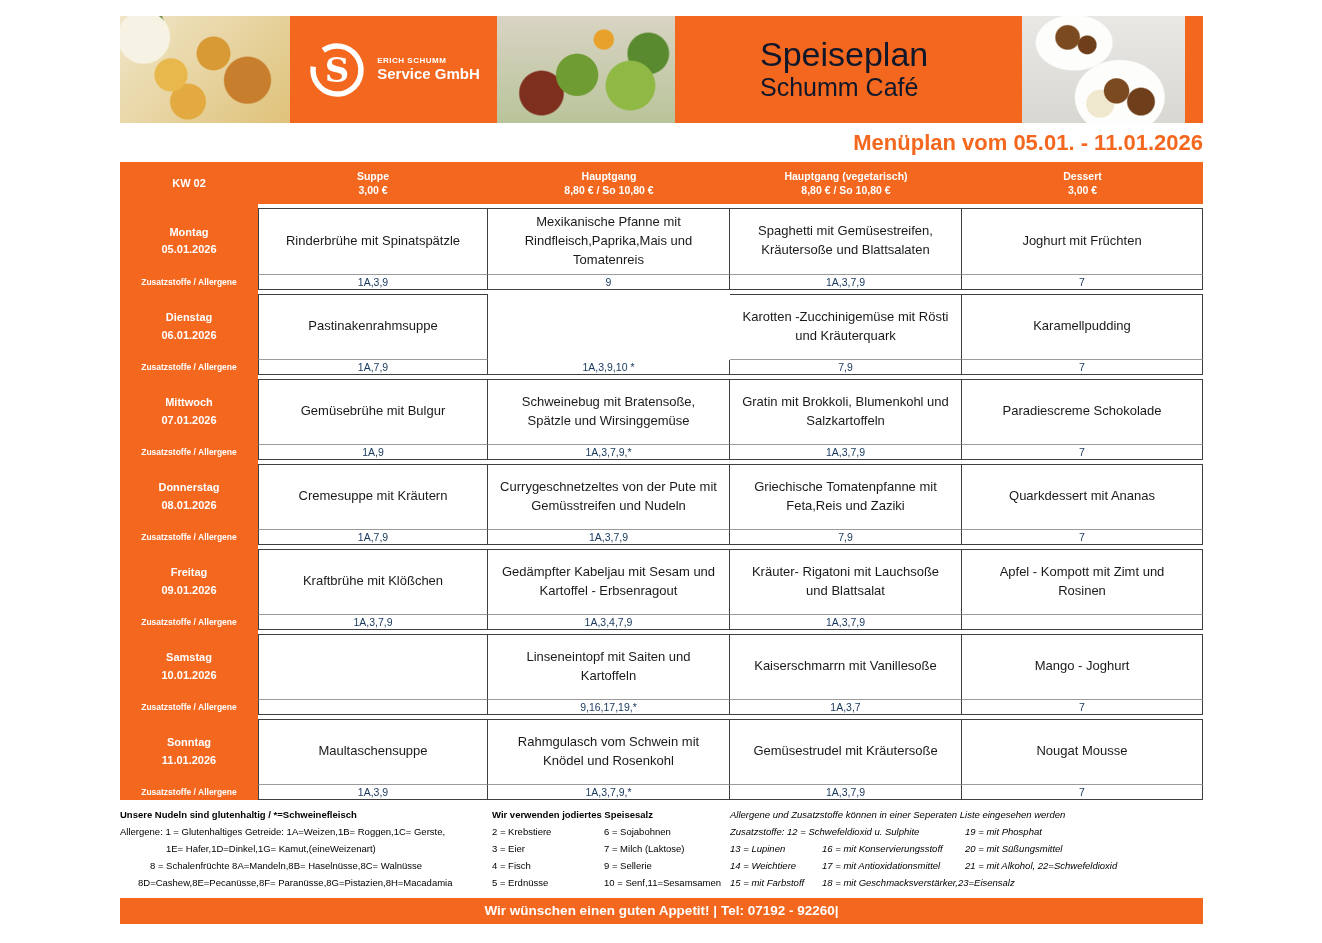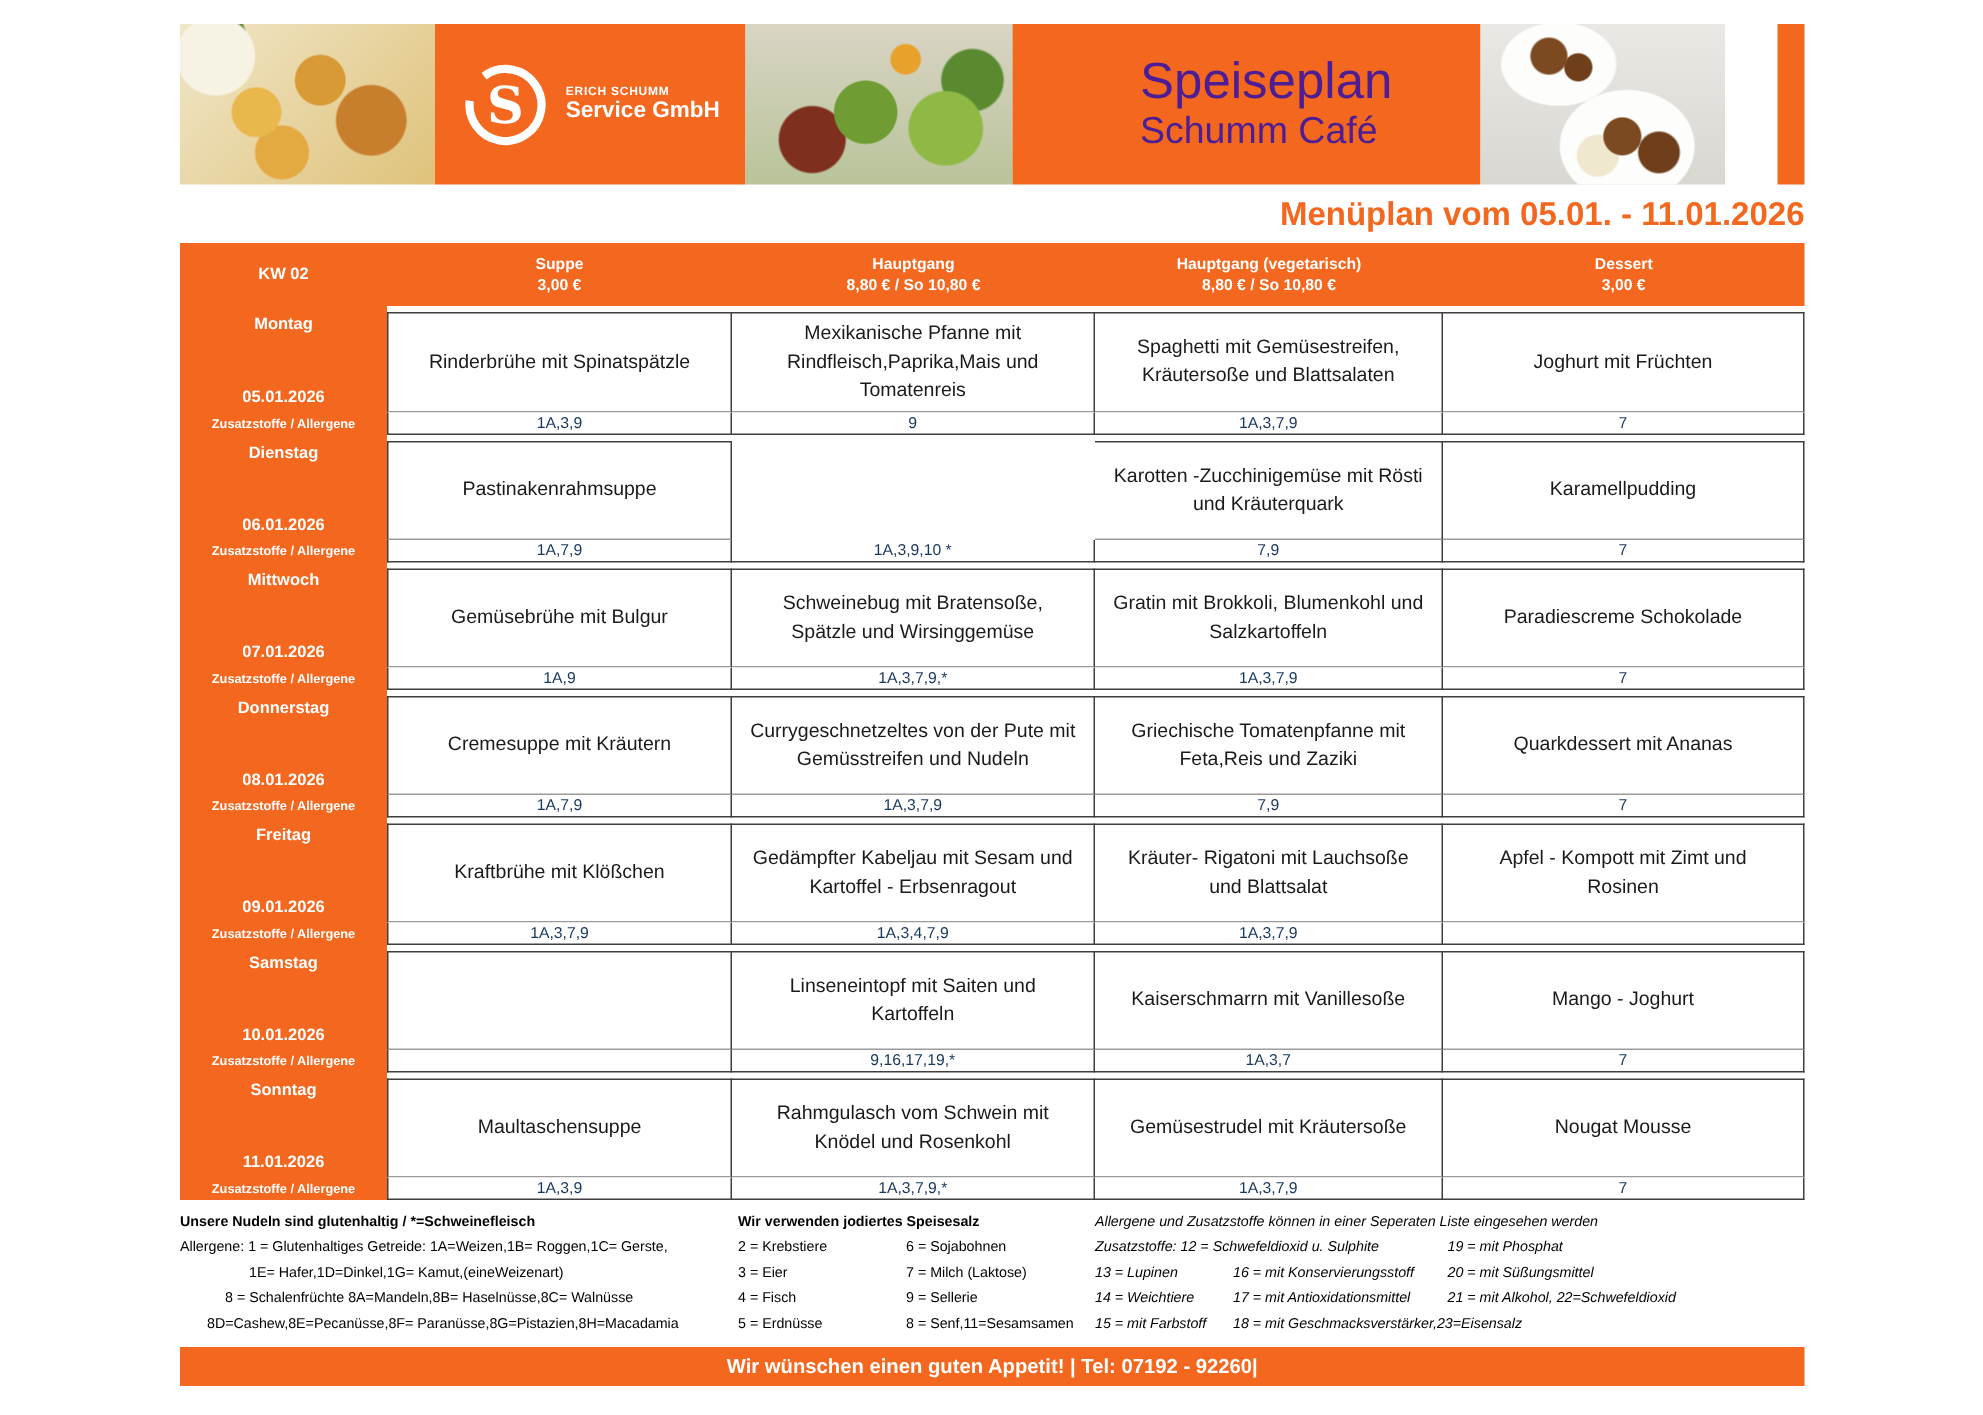--- a/index.html
+++ b/index.html
@@ -42,38 +42,38 @@
       radial-gradient(circle at 58% 70%, #7c4a20 0 10%, transparent 11%),
       radial-gradient(circle at 73% 80%, #6f3f1b 0 9%, transparent 10%),
       radial-gradient(circle at 48% 82%, #f0e8ce 0 11%, transparent 12%),
       radial-gradient(ellipse at 60% 76%, #fdfdfb 0 32%, transparent 33%),
       radial-gradient(circle at 20% 32%, #e07b28 0 4%, transparent 5%),
       linear-gradient(180deg,#e9e8e4,#d8d7d2);}
   .brand-block{width:207px;background:var(--orange);display:flex;align-items:center;justify-content:center;gap:10px;color:#fff;}
   .brand-text{display:flex;flex-direction:column;line-height:1.1;}
   .brand-top{font-size:8px;font-weight:bold;letter-spacing:.5px;}
   .brand-bottom{font-size:15px;font-weight:bold;}
-  .title-block{width:312px;background:var(--orange);color:#4c1d95;display:flex;flex-direction:column;justify-content:center;padding-left:85px;}
+  .title-block{width:347px;background:var(--orange);color:#0f172a;display:flex;flex-direction:column;justify-content:center;padding-left:85px;}
   .banner-title{font-size:34px;line-height:1.05;}
   .banner-subtitle{font-size:25px;}
   .banner-endcap{width:18px;background:var(--orange);margin-left:auto;}
 
   
   .page-title{margin:7px 0 6px 0;text-align:right;color:var(--orange);font-size:22px;font-weight:bold;}
 
   
   .menu-table{width:1083px;background:linear-gradient(90deg,var(--orange) 0 138px,transparent 138px);}
   .thead{display:grid;grid-template-columns:138px 230px 242px 232px 241px;height:42px;background:var(--orange);color:#fff;font-weight:bold;}
   .th{display:flex;flex-direction:column;align-items:center;justify-content:center;font-size:10.5px;line-height:1.35;}
   .th-kw{font-size:11px;}
   #days{display:flex;flex-direction:column;}
   .day-gap{height:4px;}
   .day-block{display:grid;grid-template-columns:138px 230px 242px 232px 241px;grid-template-rows:minmax(66px,auto) 15px;}
   #days .day-block:first-of-type{grid-template-rows:minmax(84px,auto) 15px;}
-  .day-label{grid-column:1;grid-row:1;display:flex;flex-direction:column;align-items:center;justify-content:space-between;color:#fff;font-weight:bold;font-size:11px;line-height:1.55;}
+  .day-label{grid-column:1;grid-row:1;display:flex;flex-direction:column;align-items:center;justify-content:center;color:#fff;font-weight:bold;font-size:11px;line-height:1.55;}
   .allerg-label{grid-column:1;grid-row:2;display:flex;align-items:center;justify-content:center;color:#fff;font-weight:bold;font-size:8.5px;}
   .menu-cell{grid-row:1;background:#fff;border:1px solid var(--border-dark);border-bottom:1px solid var(--border-gray);
     display:flex;align-items:center;justify-content:center;text-align:center;padding:4px 12px;
     font-size:13px;color:#1a1a1a;line-height:1.45;}
   .allerg-cell{grid-row:2;background:#fff;border:1px solid var(--border-dark);border-top:none;
     display:flex;align-items:center;justify-content:center;font-size:10.5px;color:var(--allerg-blue);}
   .mc2,.ac2{grid-column:2;}
   .mc3,.ac3{grid-column:3;border-left:none;}
   .mc4,.ac4{grid-column:4;border-left:none;}
   .mc5,.ac5{grid-column:5;border-left:none;}
@@ -273,21 +273,21 @@
         <div class="lg-line">Allergene: 1 = Glutenhaltiges Getreide: 1A=Weizen,1B= Roggen,1C= Gerste,</div>
         <div class="lg-line ind-a">1E= Hafer,1D=Dinkel,1G= Kamut,(eineWeizenart)</div>
         <div class="lg-line ind-b">8 = Schalenfrüchte 8A=Mandeln,8B= Haselnüsse,8C= Walnüsse</div>
         <div class="lg-line ind-c">8D=Cashew,8E=Pecanüsse,8F= Paranüsse,8G=Pistazien,8H=Macadamia</div>
       </div>
       <div class="lg-mid">
         <div class="lg-line lg-bold">Wir verwenden jodiertes Speisesalz</div>
         <div class="lg-line"><span class="mw">2 = Krebstiere</span><span>6 = Sojabohnen</span></div>
         <div class="lg-line"><span class="mw">3 = Eier</span><span>7 = Milch (Laktose)</span></div>
         <div class="lg-line"><span class="mw">4 = Fisch</span><span>9 = Sellerie</span></div>
-        <div class="lg-line"><span class="mw">5 = Erdnüsse</span><span>8 = Senf,11=Sesamsamen</span></div>
+        <div class="lg-line"><span class="mw">5 = Erdnüsse</span><span>10 = Senf,11=Sesamsamen</span></div>
       </div>
       <div class="lg-right">
         <div class="lg-line">Allergene und Zusatzstoffe können in einer Seperaten Liste eingesehen werden</div>
         <div class="lg-line"><span class="rw2">Zusatzstoffe:  12 = Schwefeldioxid u. Sulphite</span><span>19 = mit Phosphat</span></div>
         <div class="lg-line"><span class="rw1">13 = Lupinen</span><span class="rwm">16 = mit Konservierungsstoff</span><span>20 = mit Süßungsmittel</span></div>
         <div class="lg-line"><span class="rw1">14 = Weichtiere</span><span class="rwm">17 = mit Antioxidationsmittel</span><span>21 = mit Alkohol, 22=Schwefeldioxid</span></div>
         <div class="lg-line"><span class="rw1">15 = mit Farbstoff</span><span>18 = mit Geschmacksverstärker,23=Eisensalz</span></div>
       </div>
     </div>
 

